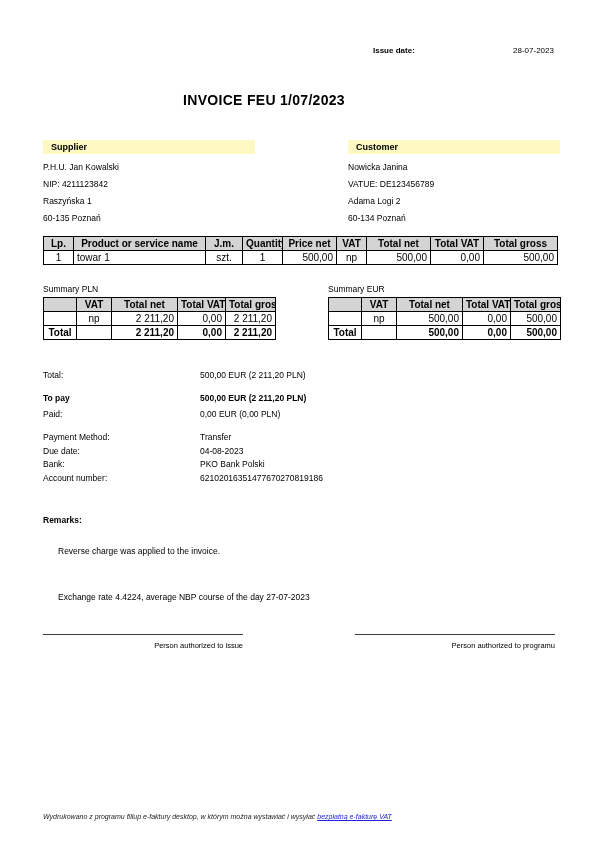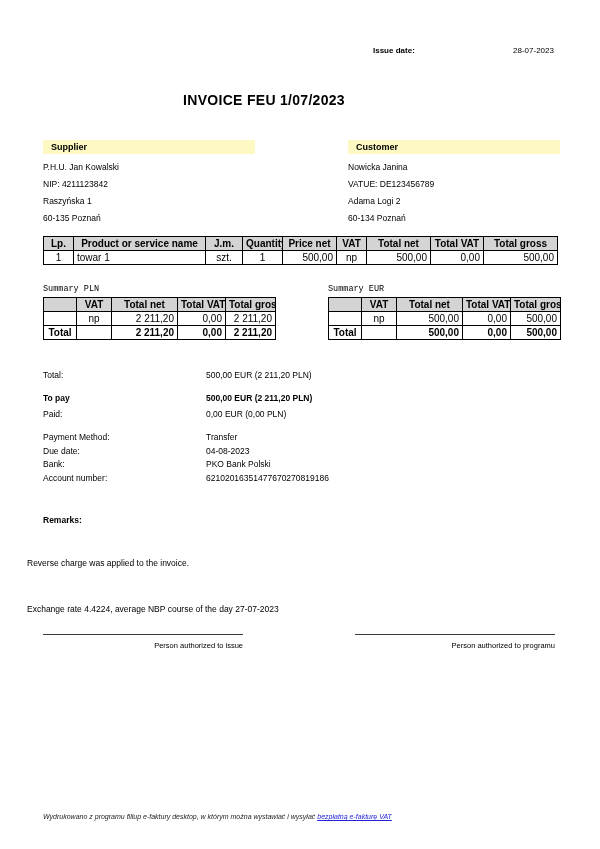--- a/index.html
+++ b/index.html
@@ -28,32 +28,32 @@
   table { border-collapse: collapse; table-layout: fixed; }
   .doc-table { font-size: 10px; }
   .doc-table th, .doc-table td {
     border: 1px solid #000; padding: 0 3px; height: 13px;
     overflow: hidden; white-space: nowrap;
   }
   .doc-table th { background: #d4d4d4; font-weight: bold; text-align: center; }
   .items-table { top: 236px; left: 43px; width: 514px; }
   .ta-l { text-align: left; } .ta-c { text-align: center; } .ta-r { text-align: right; }
 
-  .summary-label { top: 284px; font-size: 8.5px; font-family: Liberation Mono, monospace; }
+  .summary-label { top: 284px; font-size: 8.5px; }
   .summary-table { top: 297px; width: 232px; }
   .pln-x { left: 43px; } .eur-x { left: 328px; }
   .total-row td { font-weight: bold; }
 
   .pay-row { left: 0; width: 600px; font-size: 8.5px; }
   .pay-row .lbl { position: absolute; left: 43px; }
-  .pay-row .val { position: absolute; left: 200px; margin-left: 6px; }
+  .pay-row .val { position: absolute; left: 200px; }
   .pay-bold { font-weight: bold; }
 
   .remark-title { left: 43px; font-size: 8.5px; font-weight: bold; }
-  .remark-line { left: 27px; font-size: 8.5px; margin-top: 12px; }
+  .remark-line { left: 58px; font-size: 8.5px; }
 
   .sig-block { top: 634px; width: 200px; font-size: 7.5px; text-align: right; }
   .sig-line { border-top: 1px solid #3c3c3c; height: 6px; }
   .sig-issue { left: 43px; } .sig-collect { left: 355px; }
 
   .footer { top: 813px; left: 43px; width: 520px; font-size: 7px; font-style: italic; color: #1c1c1c; }
   .footer a { color: #2323dd; text-decoration: underline; cursor: pointer; }
 </style>
 </head>
 <body>

